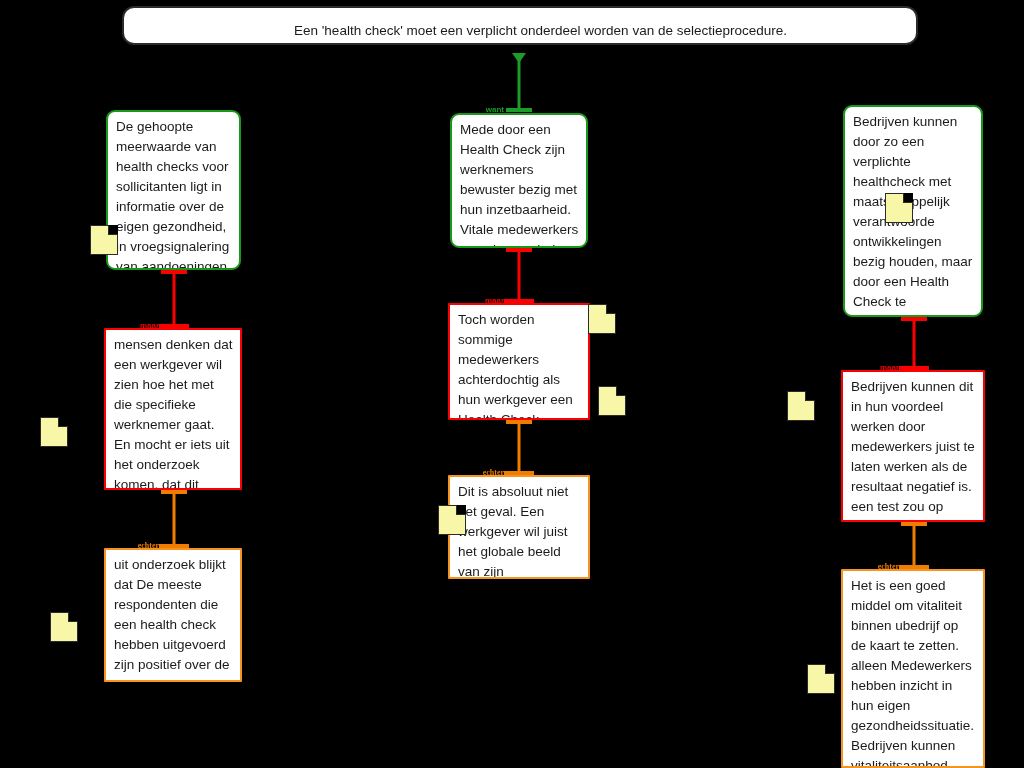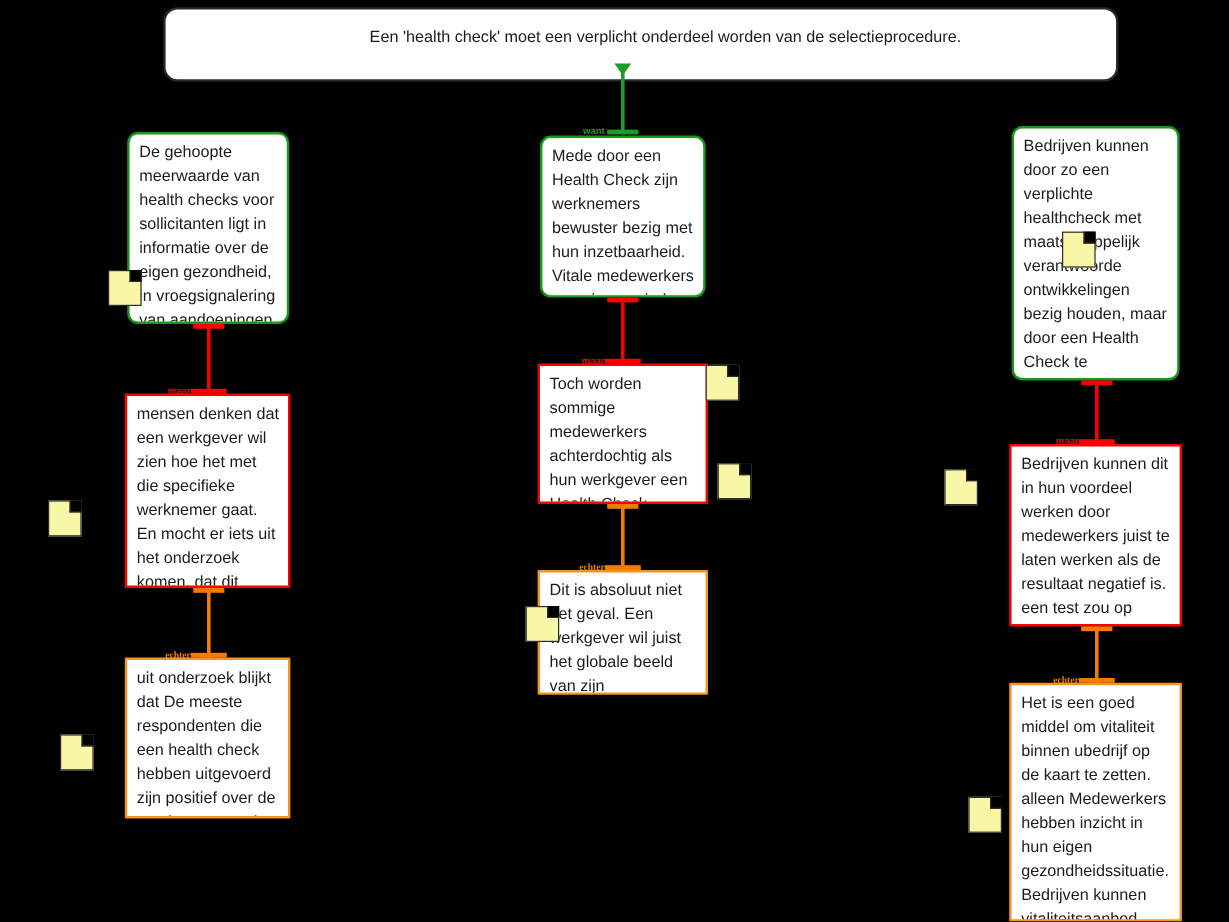--- a/index.html
+++ b/index.html
@@ -112,21 +112,21 @@
     background: #000000;
     border-left: 1px solid #2b2b2b;
     border-bottom: 1px solid #2b2b2b;
   }
 </style>
 </head>
 <body>
 
 <div id="canvas">
 
-  <div class="box claim" style="left:136px; top:6px; width:796px; height:62px;padding-left:48px;">Een 'health check' moet een verplicht onderdeel worden van de selectieprocedure.</div>
+  <div class="box claim" style="left:122px; top:6px; width:796px; height:39px;padding-left:48px;">Een 'health check' moet een verplicht onderdeel worden van de selectieprocedure.</div>
 
   <div class="conn green" style="left:506px; top:55px; width:26px; height:57px;">
     <div class="stem"></div>
     <div class="cap-bottom"></div>
     <div class="conn-label">want</div>
   </div>
   <div style="position:absolute; left:512px; top:53px; width:0;height:0;
               border-left:7px solid transparent;border-right:7px solid transparent;
               border-top:10px solid #1d9c2a;"></div>
 

